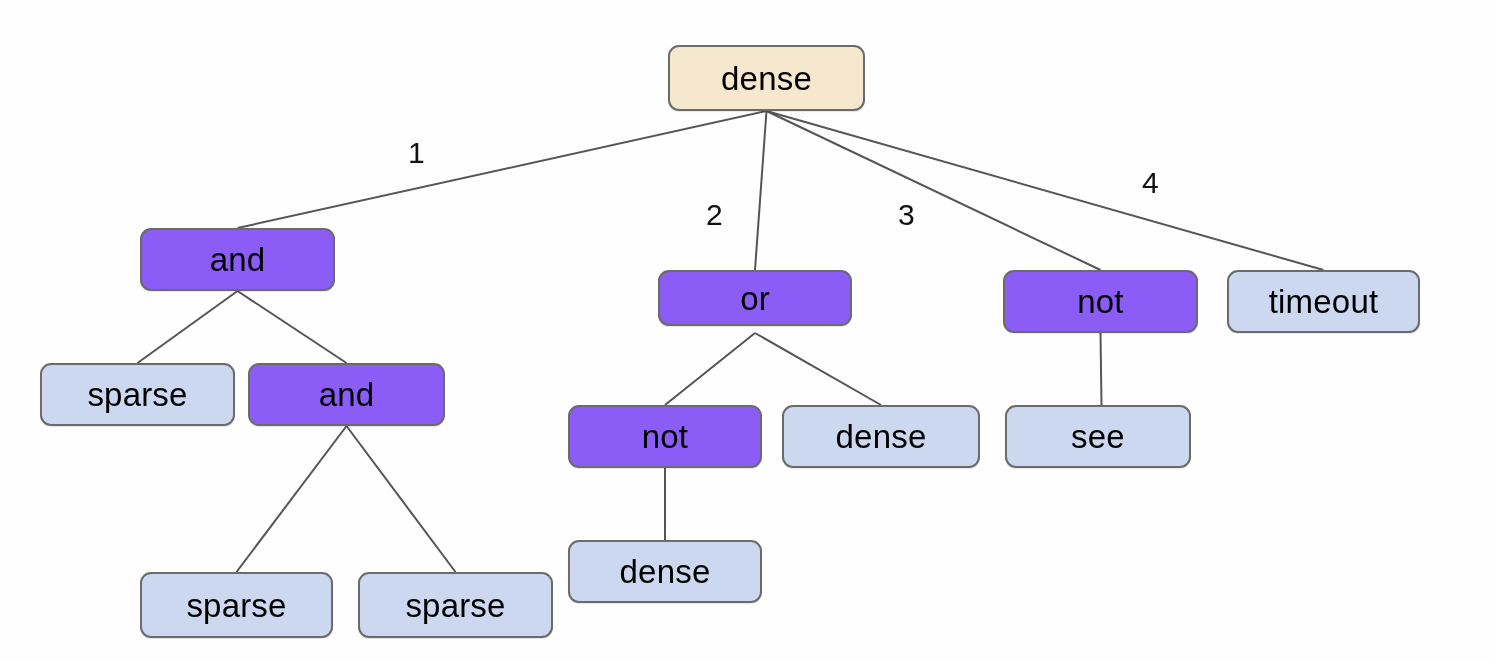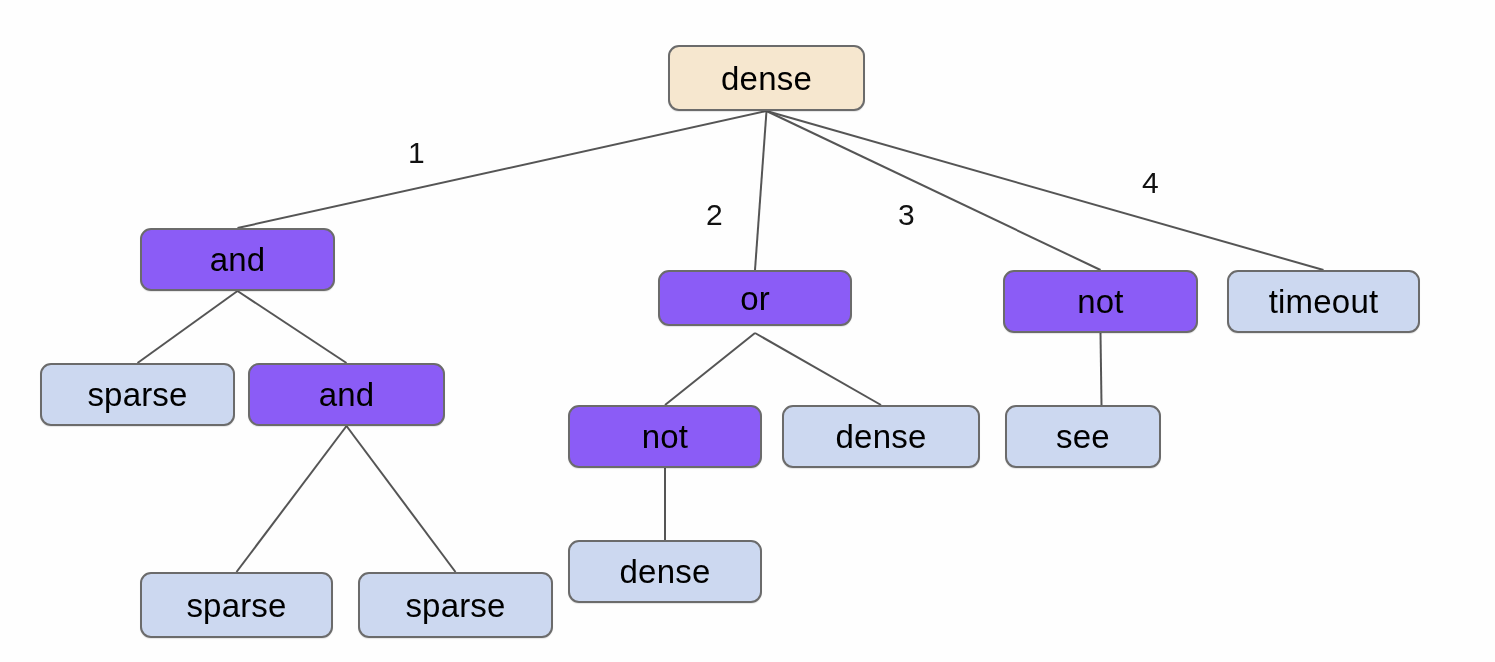--- a/index.html
+++ b/index.html
@@ -87,21 +87,21 @@
       </div>
       <div class="node op" style="left: 248px; top: 363px; width: 197px; height: 63px;">
         <span>and</span>
       </div>
       <div class="node op" style="left: 568px; top: 405px; width: 194px; height: 63px;">
         <span>not</span>
       </div>
       <div class="node leaf" style="left: 782px; top: 405px; width: 198px; height: 63px;">
         <span>dense</span>
       </div>
-      <div class="node leaf" style="left: 1005px; top: 405px; width: 156px; height: 63px;">
+      <div class="node leaf" style="left: 1005px; top: 405px; width: 186px; height: 63px;">
         <span>see</span>
       </div>
       <div class="node leaf" style="left: 568px; top: 540px; width: 194px; height: 63px;">
         <span>dense</span>
       </div>
       <div class="node leaf" style="left: 140px; top: 572px; width: 193px; height: 66px;">
         <span>sparse</span>
       </div>
       <div class="node leaf" style="left: 358px; top: 572px; width: 195px; height: 66px;">
         <span>sparse</span>

